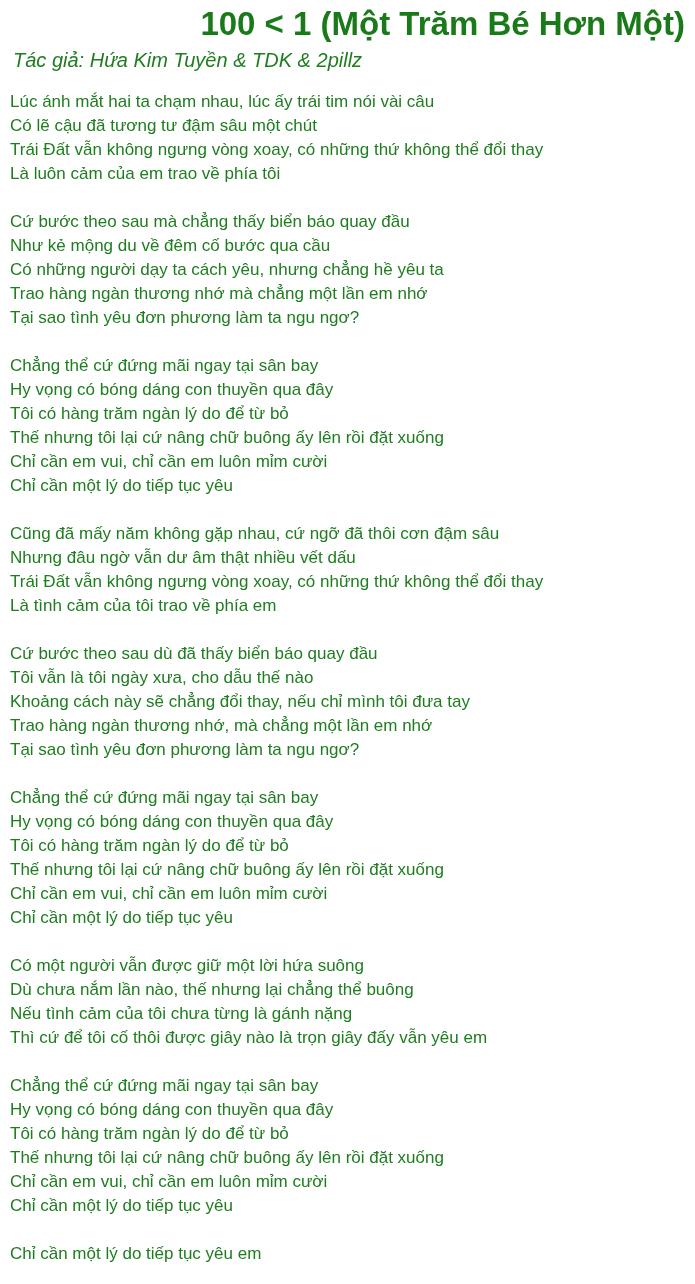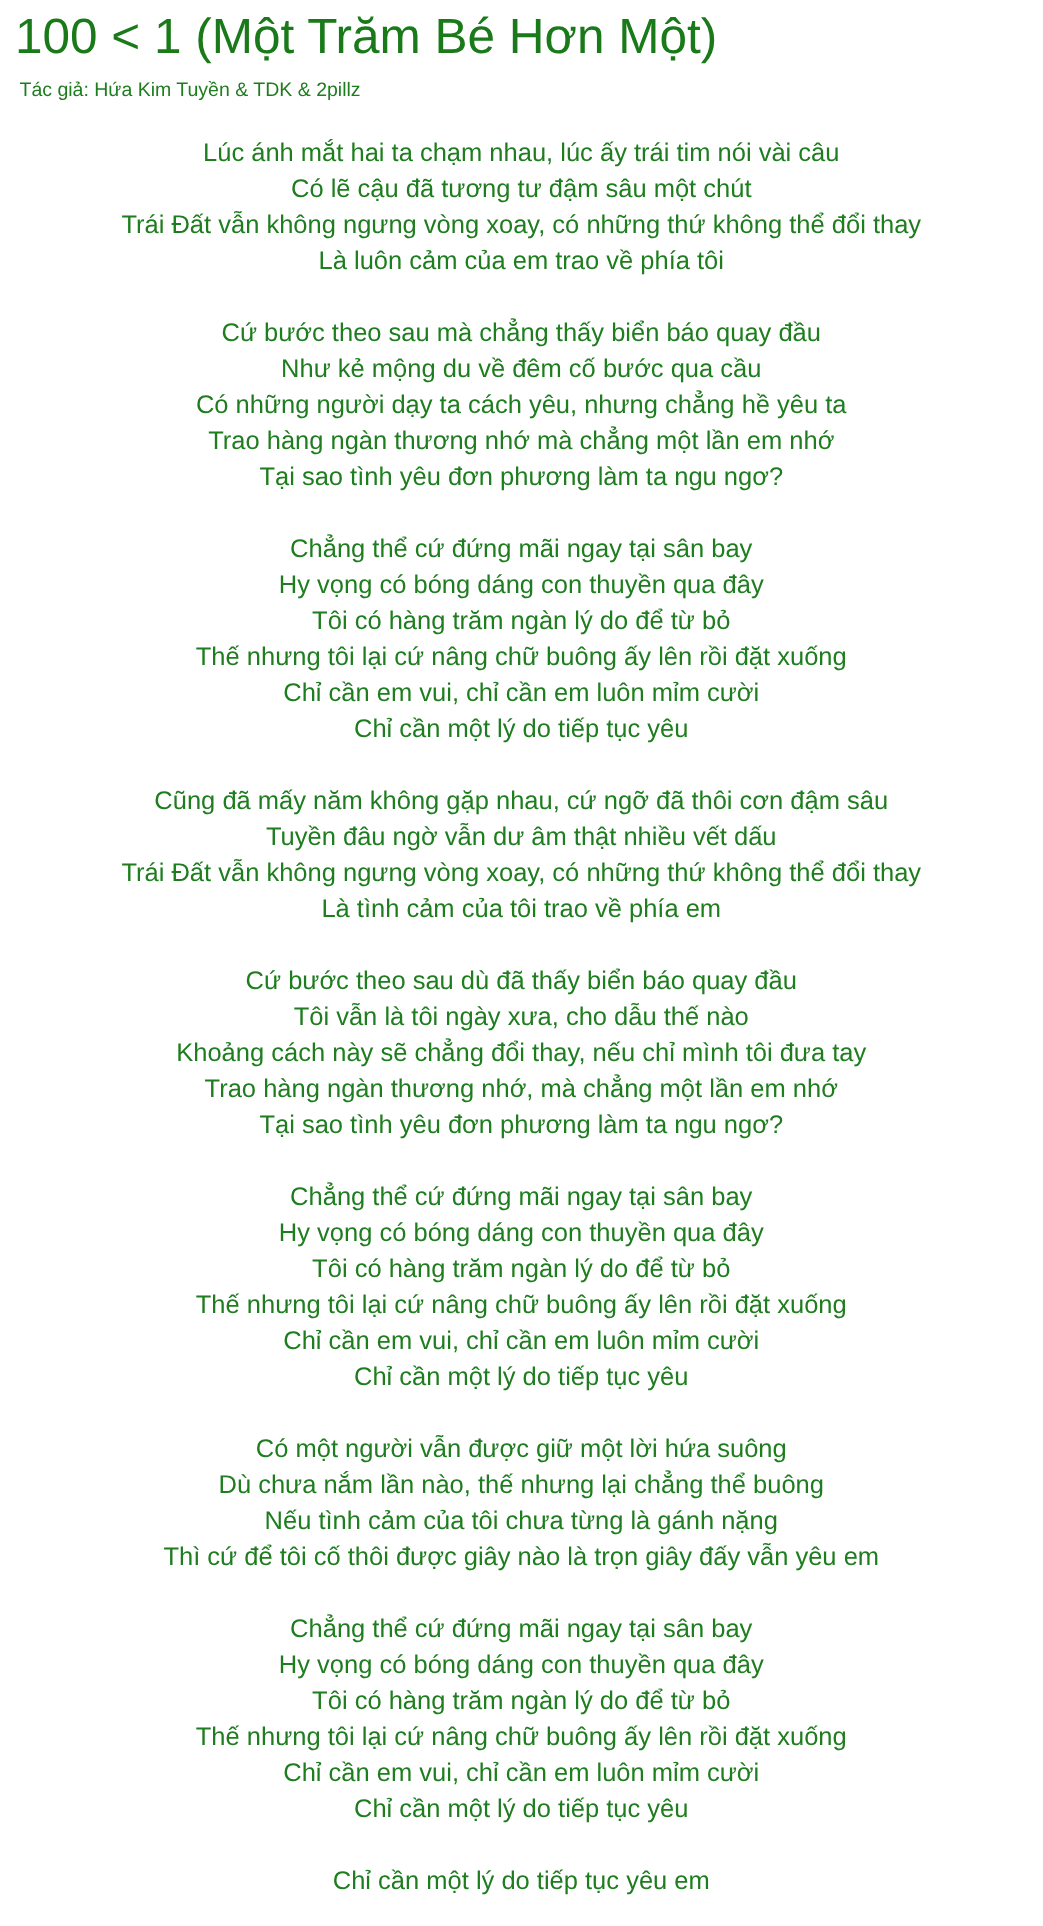--- a/index.html
+++ b/index.html
@@ -13,46 +13,47 @@
     overflow: hidden;
     font-family: "Liberation Sans", "DejaVu Sans", sans-serif;
     -webkit-font-smoothing: antialiased;
   }
   .page {
     padding: 4px 10px 0 10px;
     color: var(--text-green, #1e7d1e);
   }
   .song-title {
     font-size: 33px;
-    font-weight: normal;
+    font-weight: bold;
     line-height: 40px;
     margin: 0;
     color: var(--title-green, #1a7a1a);
     letter-spacing: 0px;
     white-space: nowrap;
+    text-align: right;
   }
   .author-line {
-    font-size: 13px;
+    font-size: 20px;
+    font-style: italic;
     line-height: 20px;
     margin: 6px 0 0 3px;
     color: var(--text-green, #1e7d1e);
     white-space: nowrap;
   }
   .lyrics-body {
     margin-top: 20px;
     font-size: 17px;
     line-height: 24px;
     color: var(--text-green, #1e7d1e);
   }
   .stanza {
     margin: 0 0 24px 0;
   }
   .lyric-line {
     white-space: nowrap;
-    text-align: center;
   }
 </style>
 </head>
 <body style="--title-green: #1a7a1a; --text-green: #1e7d1e;">
 
 <div class="page">
 
   <h1 class="song-title">100 &lt; 1 (Một Trăm Bé Hơn Một)</h1>
 
   <div class="author-line">Tác giả: Hứa Kim Tuyền &amp; TDK &amp; 2pillz</div>
@@ -74,21 +75,21 @@
       <div class="stanza">
         <div class="lyric-line">Chẳng thể cứ đứng mãi ngay tại sân bay</div>
         <div class="lyric-line">Hy vọng có bóng dáng con thuyền qua đây</div>
         <div class="lyric-line">Tôi có hàng trăm ngàn lý do để từ bỏ</div>
         <div class="lyric-line">Thế nhưng tôi lại cứ nâng chữ buông ấy lên rồi đặt xuống</div>
         <div class="lyric-line">Chỉ cần em vui, chỉ cần em luôn mỉm cười</div>
         <div class="lyric-line">Chỉ cần một lý do tiếp tục yêu</div>
       </div>
       <div class="stanza">
         <div class="lyric-line">Cũng đã mấy năm không gặp nhau, cứ ngỡ đã thôi cơn đậm sâu</div>
-        <div class="lyric-line">Tuyền đâu ngờ vẫn dư âm thật nhiều vết dấu</div>
+        <div class="lyric-line">Nhưng đâu ngờ vẫn dư âm thật nhiều vết dấu</div>
         <div class="lyric-line">Trái Đất vẫn không ngưng vòng xoay, có những thứ không thể đổi thay</div>
         <div class="lyric-line">Là tình cảm của tôi trao về phía em</div>
       </div>
       <div class="stanza">
         <div class="lyric-line">Cứ bước theo sau dù đã thấy biển báo quay đầu</div>
         <div class="lyric-line">Tôi vẫn là tôi ngày xưa, cho dẫu thế nào</div>
         <div class="lyric-line">Khoảng cách này sẽ chẳng đổi thay, nếu chỉ mình tôi đưa tay</div>
         <div class="lyric-line">Trao hàng ngàn thương nhớ, mà chẳng một lần em nhớ</div>
         <div class="lyric-line">Tại sao tình yêu đơn phương làm ta ngu ngơ?</div>
       </div>

